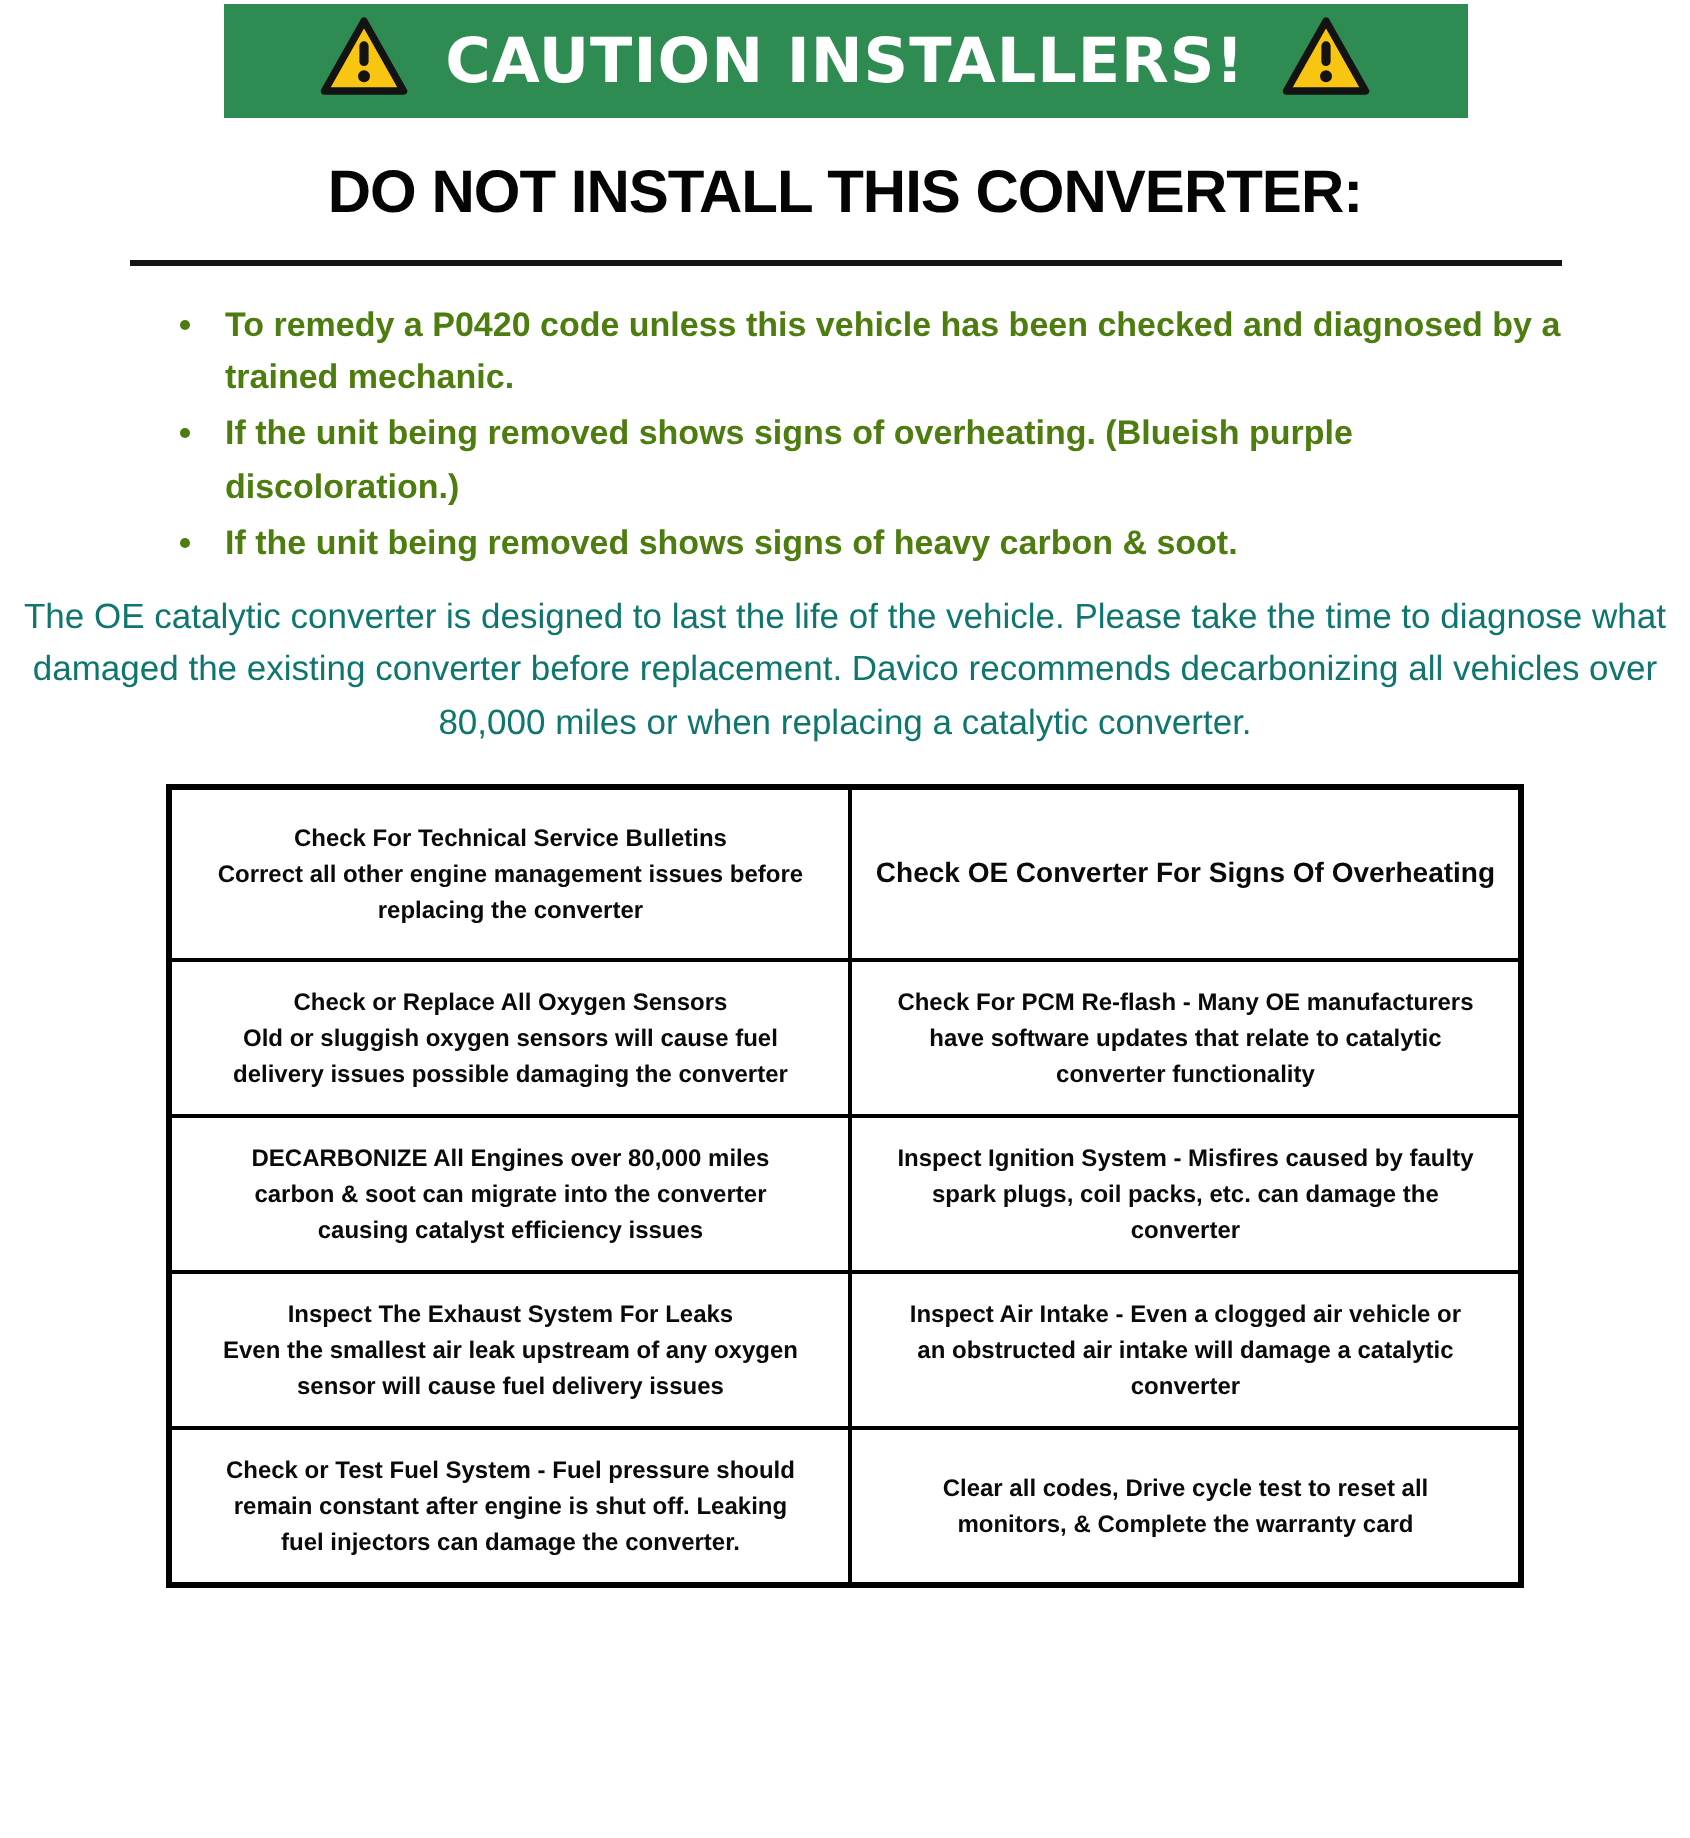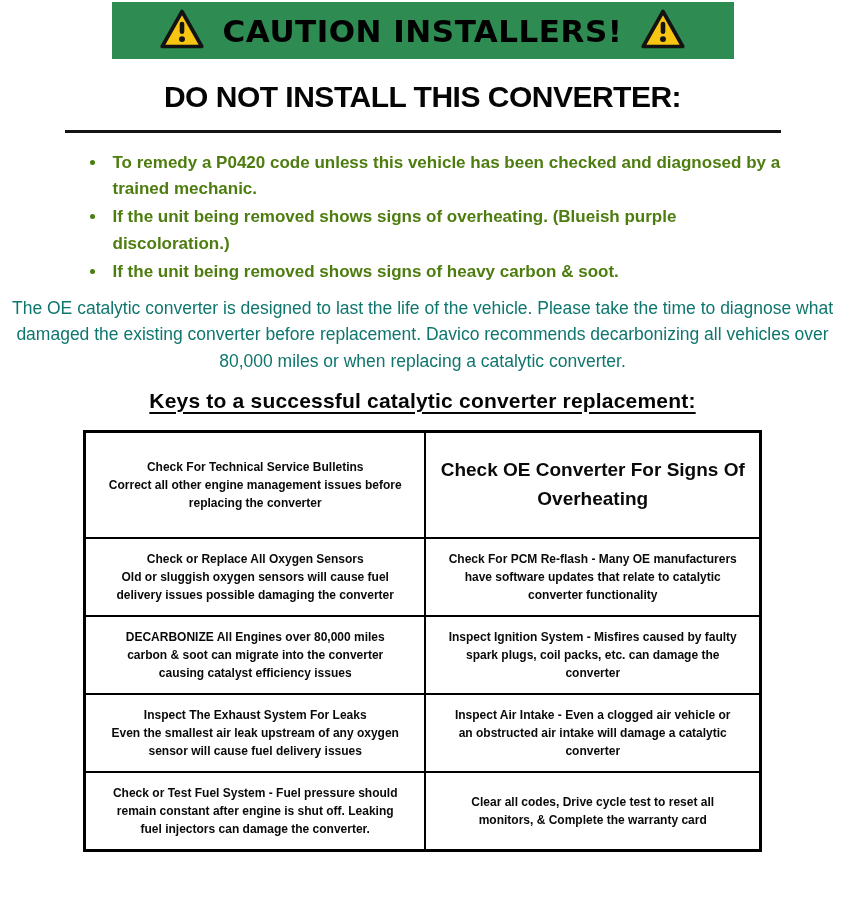--- a/index.html
+++ b/index.html
@@ -19,21 +19,21 @@
     width: 622px;
     height: 57px;
     margin: 2px auto 0;
     background: #2e8b52;
     display: flex;
     align-items: center;
     justify-content: center;
     gap: 18px;
   }
   .banner-text {
-    color: #000000;
+    color: #ffffff;
     font-family: "DejaVu Sans", sans-serif;
     font-weight: 800;
     font-size: 31px;
     letter-spacing: 0.5px;
     white-space: nowrap;
   }
   .warn-icon { display: block; }
 
   
   .main-title {
@@ -107,21 +107,21 @@
     vertical-align: middle;
     font-weight: bold;
     font-size: 12px;
     line-height: 1.5;
     padding: 2px 20px;
     white-space: pre-line;
     color: #0a0a0a;
   }
   .tips-table td.col-left  { width: 49%; }
   .tips-table td.col-right { width: 51%; }
-  .tips-table td.cell-large { font-size: 19px; padding: 16px 10px; }
+  .tips-table td.cell-large { font-size: 14px; padding: 6px 10px; }
 </style>
 </head>
 <body>
 
 <div class="page">
 
   <div class="banner">
     <span class="warn-icon">
       <svg width="46" height="42" viewBox="0 0 100 90" aria-hidden="true">
         <path d="M50 7 L93 83 L7 83 Z" fill="#f9c513" stroke="#131313" stroke-width="8" stroke-linejoin="round"></path>
@@ -144,21 +144,20 @@
   <div class="divider"></div>
 
   <ul class="bullet-list">
     <li>To remedy a P0420 code unless this vehicle has been checked and diagnosed by a trained mechanic.</li>
     <li>If the unit being removed shows signs of overheating. (Blueish purple discoloration.)</li>
     <li>If the unit being removed shows signs of heavy carbon &amp; soot.</li>
   </ul>
 
   <p class="body-paragraph">The OE catalytic converter is designed to last the life of the vehicle. Please take the time to diagnose what damaged the existing converter before replacement. Davico recommends decarbonizing all vehicles over 80,000 miles or when replacing a catalytic converter.</p>
 
-  <h2 class="keys-heading">Keys to a successful catalytic converter replacement:</h2>
 
   <table class="tips-table">
     <tbody>
       <tr>
         <td class="col-left">Check For Technical Service Bulletins
 Correct all other engine management issues before replacing the converter</td>
         <td class="col-right cell-large">Check OE Converter For Signs Of Overheating</td>
       </tr>
       <tr>
         <td class="col-left">Check or Replace All Oxygen Sensors

